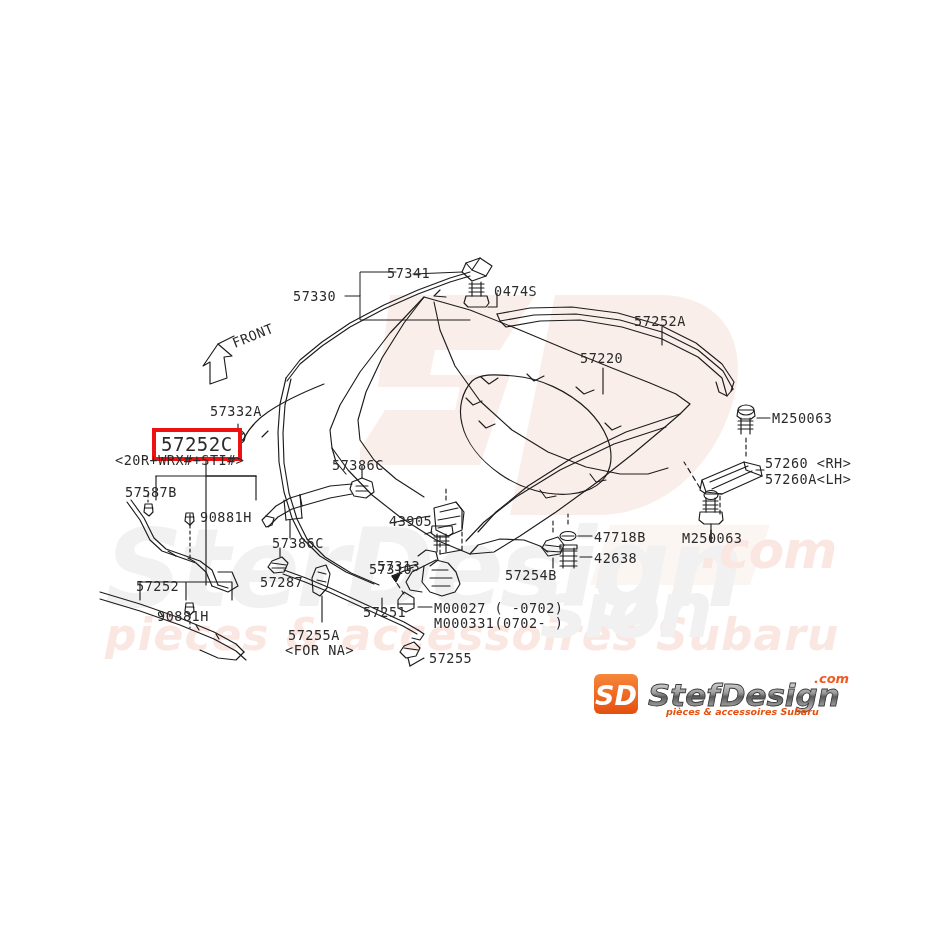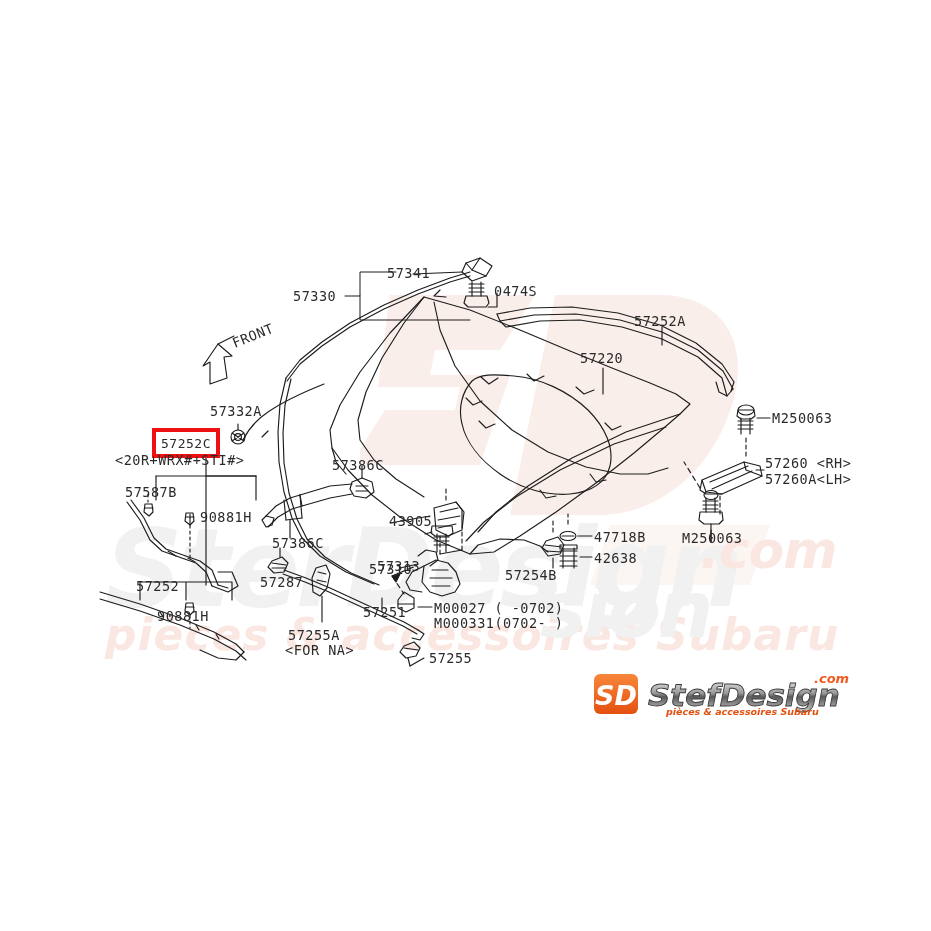--- a/index.html
+++ b/index.html
@@ -36,21 +36,21 @@
   
   .lbl{position:absolute;
        font-family:"DejaVu Sans Mono","Liberation Mono",monospace;
        font-size:13.5px;color:#2b2b2b;white-space:nowrap;
        letter-spacing:0.5px;line-height:1.25;}
 
   
   .hl{position:absolute;border:4px solid #ee1111;background:#fff;
       padding:1px 5px 2px 5px;}
   .hl .t{font-family:"DejaVu Sans Mono","Liberation Mono",monospace;
-      font-size:13px;color:#2b2b2b;letter-spacing:0.5px;}
+      font-size:19px;color:#2b2b2b;letter-spacing:0.5px;}
 
   
   #logo{position:absolute;left:592px;top:668px;width:272px;height:52px;}
 </style>
 </head>
 <body>
 
 <div id="stage">
 
   <div class="wm wm-sd">

